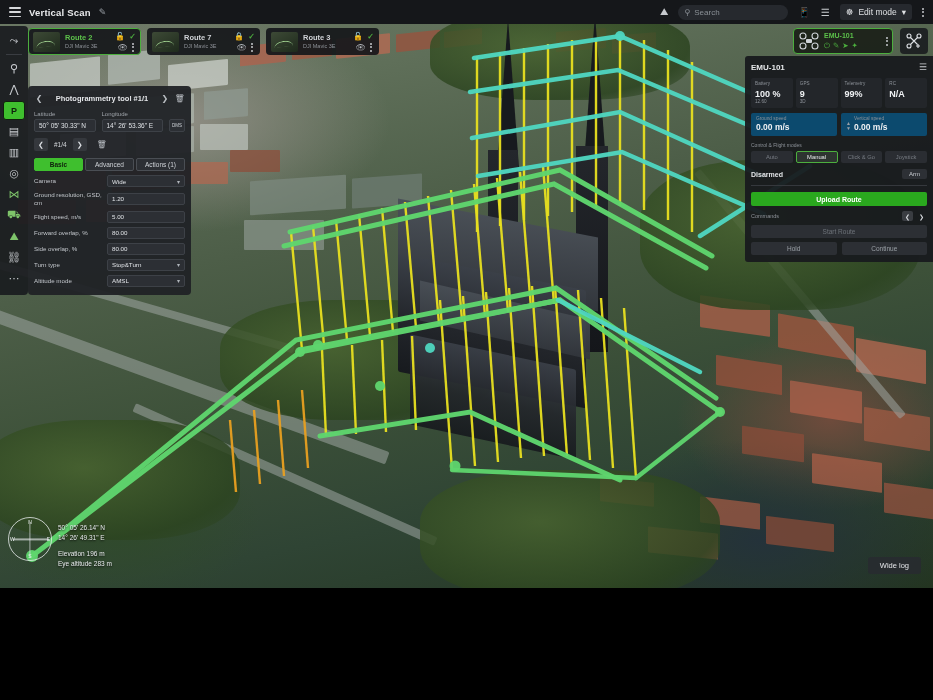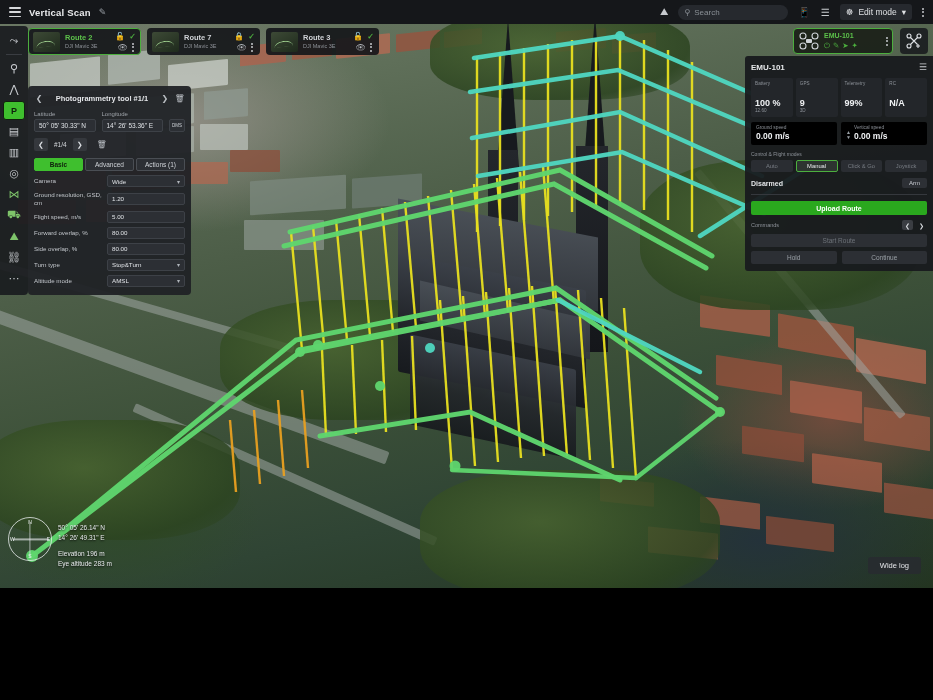--- a/index.html
+++ b/index.html
@@ -186,28 +186,28 @@
     padding:4px 6px 7px; color:#d6d9dd;
   }
   .rp-head { display:flex; align-items:center; height:14px; }
   .rp-title { font-size:8px; font-weight:700; color:#e6e8ea; }
   .rp-list { margin-left:auto; color:#c6c9cd; font-size:9px; }
   .tgrid { display:flex; gap:3px; margin-top:4px; }
   .tcell {
     flex:1; background:#23262a; border-radius:2px; padding:3px 4px 4px;
   }
   .tk { font-size:4.6px; color:#8d9299; letter-spacing:.1px; }
-  .tv { font-size:9px; font-weight:700; color:#f0f2f4; margin-top:12px; }
+  .tv { font-size:9px; font-weight:700; color:#f0f2f4; margin-top:3px; }
   .tsub { font-size:4.6px; color:#8d9299; margin-top:0px; }
   .agrid { display:flex; gap:3px; margin-top:4px; }
   .acell { flex:1; padding:2px 2px 1px; }
   .ak { font-size:4.8px; color:#8d9299; }
   .av { font-size:9.5px; font-weight:700; color:#f0f2f4; margin-top:1px; }
   .sgrid { display:flex; gap:4px; margin-top:5px; }
-  .scell { flex:1; background:#000000; border-radius:2px; padding:3px 5px 4px; display:flex; align-items:center; gap:3px;}
+  .scell { flex:1; background:#0c4a6e; border-radius:2px; padding:3px 5px 4px; display:flex; align-items:center; gap:3px;}
   .sarrows { display:flex; flex-direction:column; color:#9aa0a6; font-size:5px; line-height:1; padding-top:3px; }
   .sk { font-size:4.8px; color:#8d9299; }
   .sv { font-size:8.5px; font-weight:700; color:#f0f2f4; margin-top:1px; }
   .seclabel { font-size:5px; color:#8d9299; margin-top:6px; }
   .modes { display:flex; gap:3px; margin-top:3px; }
   .mode {
     flex:1; height:12px; background:#2a2d32; border-radius:2px; display:flex;
     align-items:center; justify-content:center; font-size:5.8px; color:#777c83;
     border:1px solid transparent;
   }

